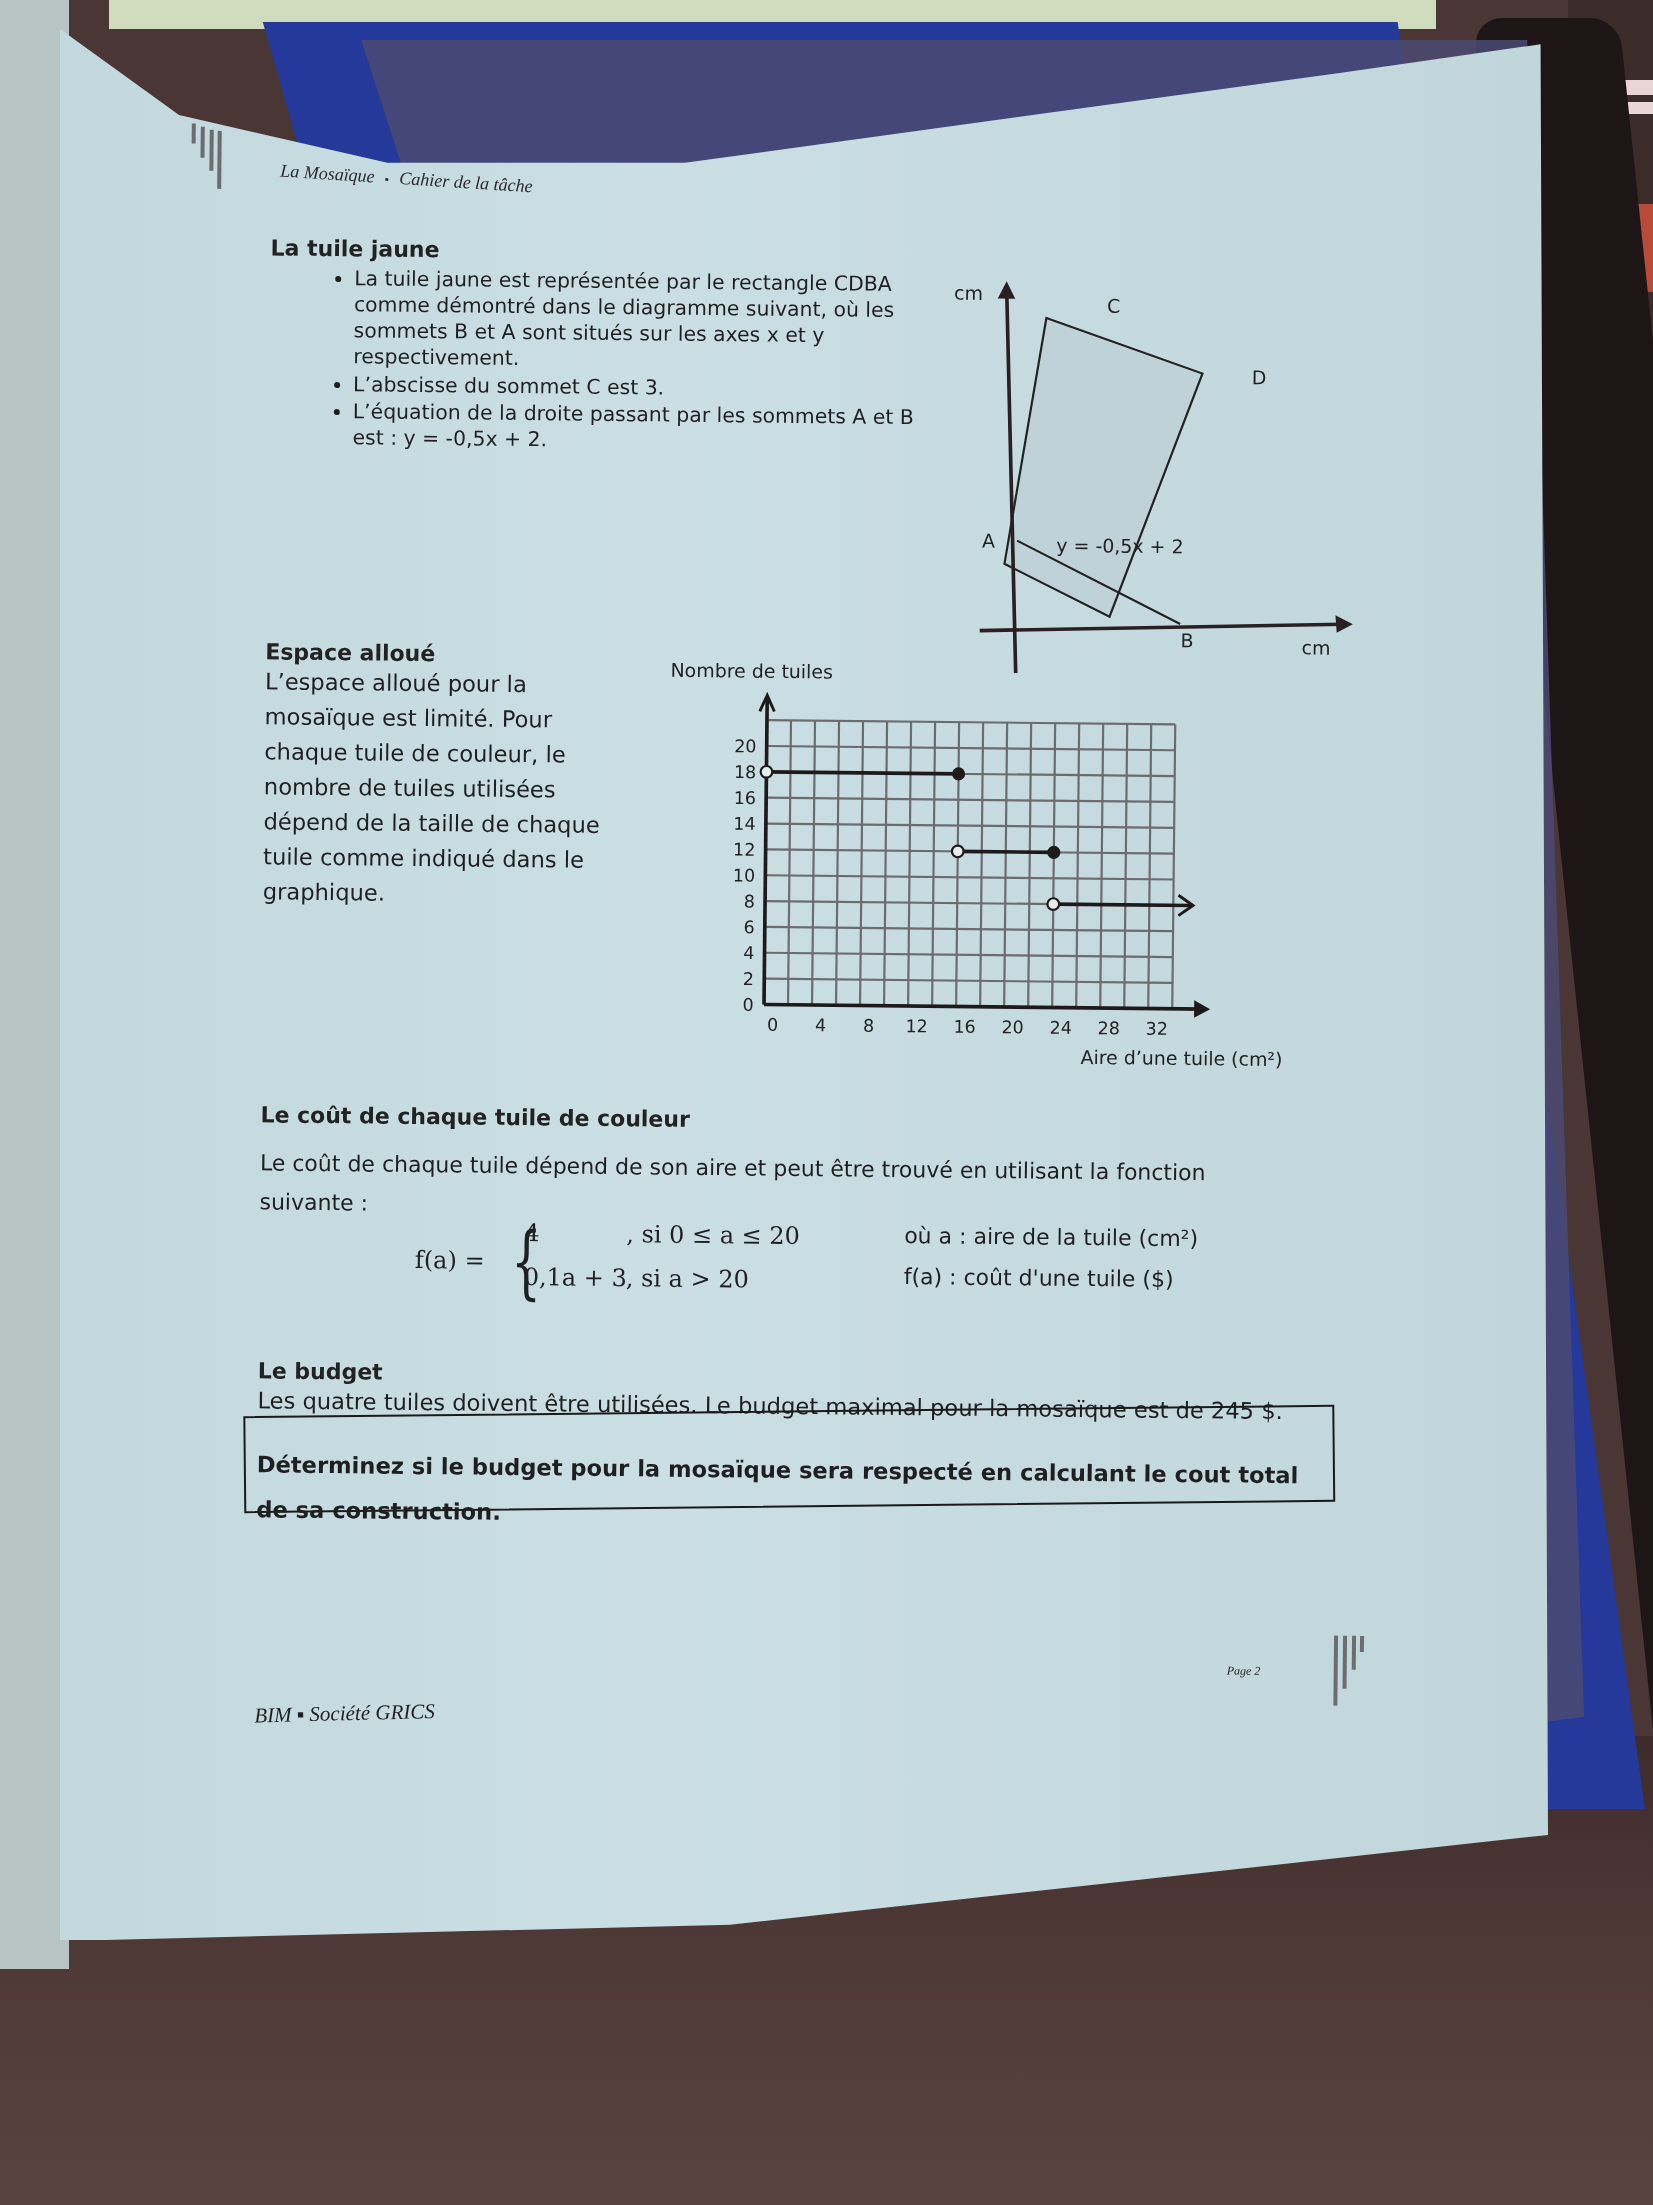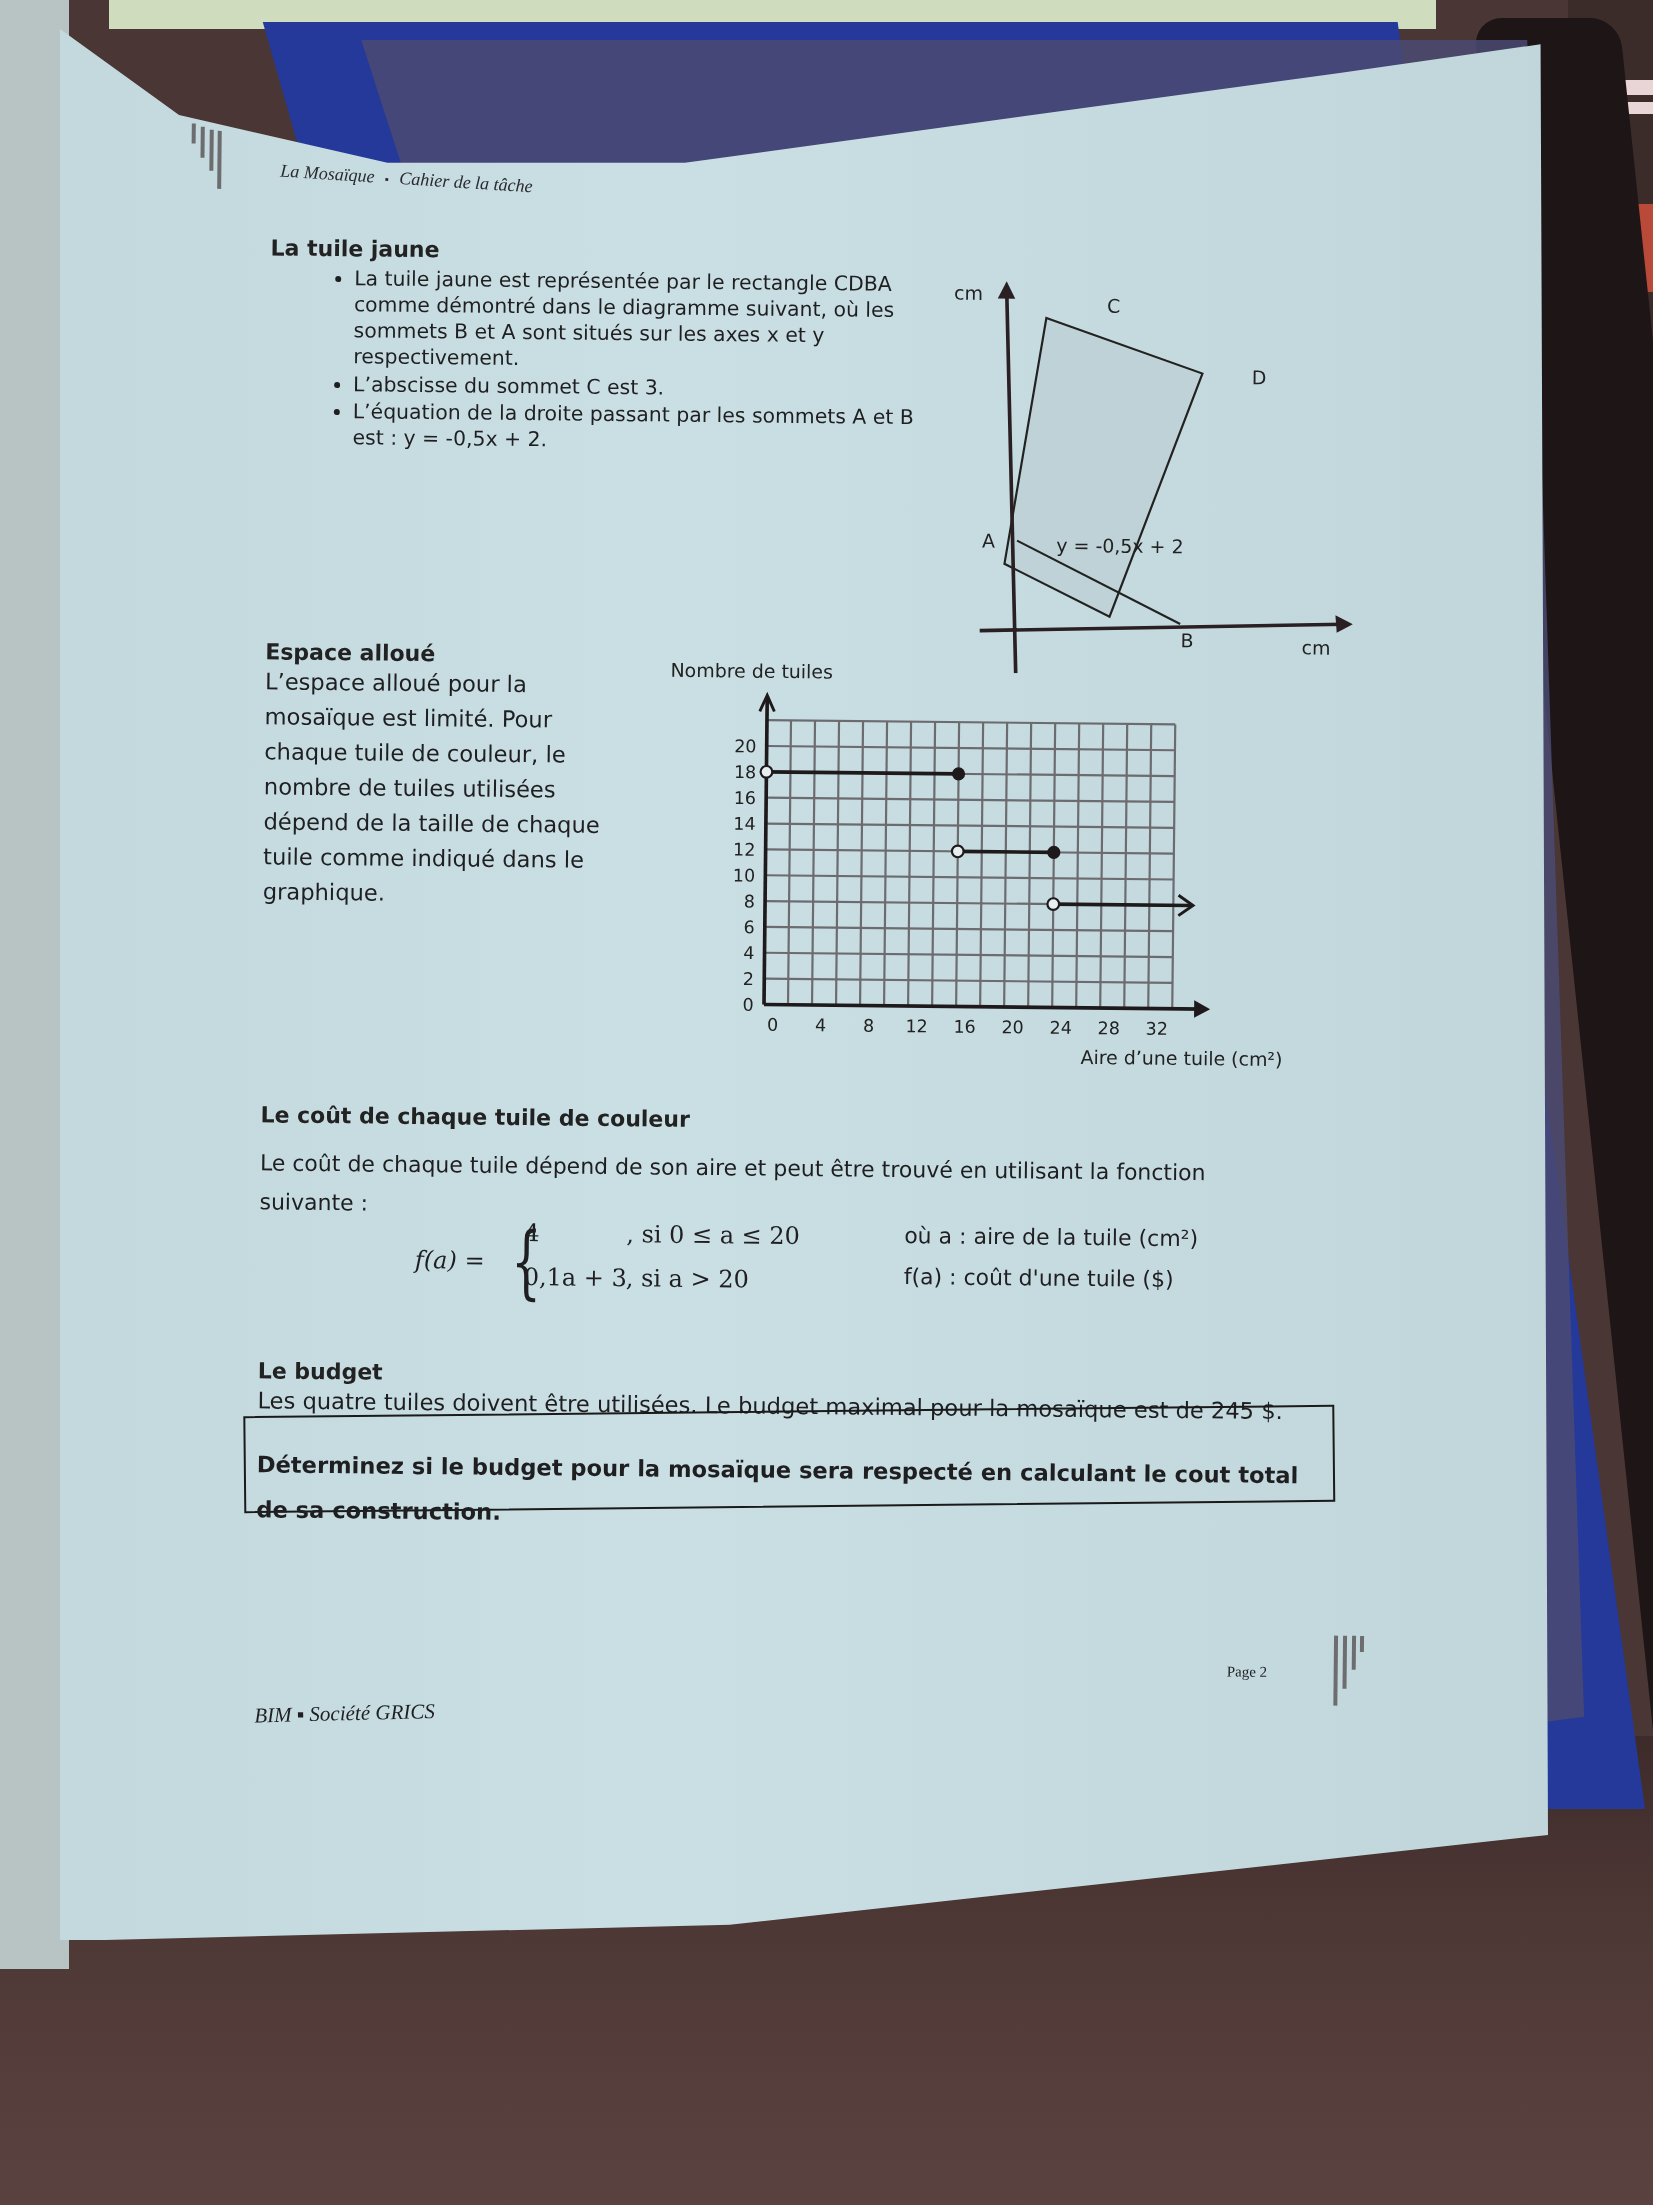--- a/index.html
+++ b/index.html
@@ -33,33 +33,33 @@
   .h2{font-weight:bold;font-size:22px;color:#222;}
   .txt{font-size:21px;line-height:28px;color:#1e1e20;}
   .sec-yellow{position:absolute;left:264px;top:241px;width:671px;}
   .sec-yellow ul{margin:4.4px 0 0 0;padding-left:84px;}
   .sec-yellow li{font-size:20.4px;line-height:26px;margin-bottom:1.5px;}
   .sec-space{position:absolute;left:263px;top:645px;width:365px;}
   .sec-space p{margin:0;font-size:22.6px;line-height:35px;}
   .sec-cost{position:absolute;left:263px;top:1108px;width:1006px;}
   .sec-cost p{margin:0;}
   .formula{position:absolute;left:419px;top:1222px;font-family:"DejaVu Serif",serif;font-size:24px;}
-  .formula .fa{position:absolute;left:0;top:28px;font-style:italic;white-space:nowrap;}
+  .formula .fa{position:absolute;left:0;top:28px;white-space:nowrap;}
   .formula .brace{position:absolute;left:86px;top:2.9px;font-size:80px;line-height:80px;font-weight:100;transform:scaleX(.6);}
   .formula .c1{position:absolute;left:109px;top:0;white-space:nowrap;}
   .formula .c2{position:absolute;left:109px;top:44px;white-space:nowrap;}
   .formula .d1{position:absolute;left:211px;top:0;white-space:nowrap;}
   .formula .d2{position:absolute;left:211px;top:44px;white-space:nowrap;}
   .legend-def{position:absolute;left:908px;top:1214px;font-size:22px;line-height:41px;}
   .sec-budget{position:absolute;left:263px;top:1364px;width:1094px;}
   .task-box{position:absolute;left:249px;top:1422px;width:1087px;height:93px;border:2.9px solid #1a1a1a;
        transform:rotate(-1.2deg);transform-origin:left top;}
   .task-text{position:absolute;left:263px;top:1448px;width:1072px;font-weight:bold;font-size:22.6px;line-height:45px;}
   .footer-left{position:absolute;left:263px;top:1706px;font-family:"Liberation Serif",serif;font-style:italic;font-size:21px;transform:rotate(-2deg);}
-  .footer-page{position:absolute;left:1235px;top:1659px;font-family:"Liberation Serif",serif;font-size:15px;}
+  .footer-page{position:absolute;left:1235px;top:1659px;font-family:"Liberation Serif",serif;font-style:italic;font-size:12px;}
   .foot-bars{position:absolute;left:1342px;top:1630px;}
   .foot-bars span{position:absolute;background:#6d6d70;width:4.4px;}
   svg text{font-family:"DejaVu Sans",sans-serif;}
 </style>
 </head>
 <body>
 
 <div class="scene-green-paper"></div>
 <div class="scene-shelf">
   <div class="book1"></div>

